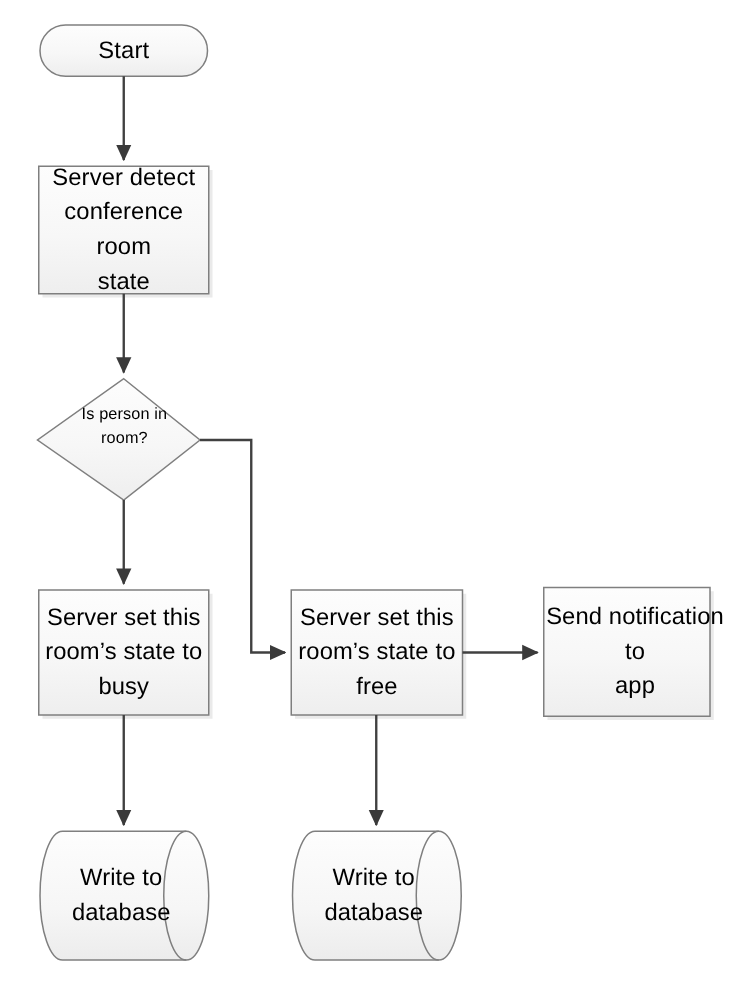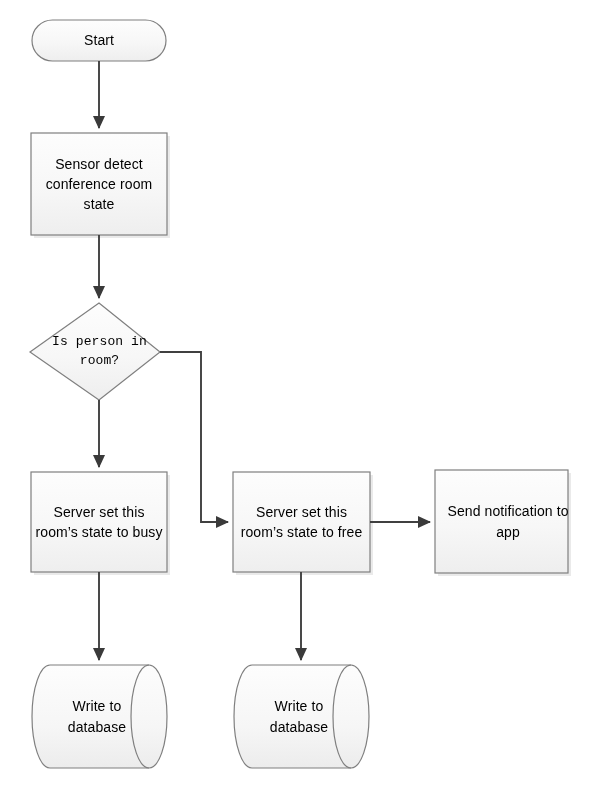--- a/index.html
+++ b/index.html
@@ -24,29 +24,29 @@
     width: 601px;
     height: 786px;
   }
   .node-label {
     position: absolute;
     display: flex;
     align-items: center;
     justify-content: center;
     text-align: center;
     color: #000000;
-    font-size: 14px;
+    font-size: 19px;
     line-height: 1.45;
     letter-spacing: 0.1px;
     pointer-events: none;
     white-space: pre-line;
   }
   .lbl-start      { left: 32px;  top: 20px;  width: 134px; height: 41px; }
   .lbl-sensor     { left: 31px;  top: 133px; width: 136px; height: 102px; }
-  .lbl-decision   { left: 39px;  top: 304px; width: 121px; height: 96px; font-size: 13px; font-family: Liberation Mono, monospace; }
+  .lbl-decision   { left: 39px;  top: 293px; width: 121px; height: 96px; font-size: 13px; }
   .lbl-busy       { left: 31px;  top: 472px; width: 136px; height: 100px; }
   .lbl-free       { left: 233px; top: 472px; width: 137px; height: 100px; }
   .lbl-notify     { left: 435px; top: 470px; width: 146px; height: 103px; }
   .lbl-db1        { left: 36px;  top: 665px; width: 122px; height: 103px; }
   .lbl-db2        { left: 238px; top: 665px; width: 122px; height: 103px; }
 </style>
 </head>
 <body>
 
 <div id="canvas">
@@ -114,21 +114,21 @@
       <path d="M 99 235 L 99 298" marker-end="url(#arrowHead)"></path>
       <path d="M 99 400 L 99 467" marker-end="url(#arrowHead)"></path>
       <path d="M 160 352 L 201 352 L 201 522 L 228 522" marker-end="url(#arrowHead)"></path>
       <path d="M 370 522 L 430 522" marker-end="url(#arrowHead)"></path>
       <path d="M 99 572 L 99 660" marker-end="url(#arrowHead)"></path>
       <path d="M 301 572 L 301 660" marker-end="url(#arrowHead)"></path>
     </g>
   </svg>
 
   <div class="node-label lbl-start">Start</div>
-  <div class="node-label lbl-sensor">Sensor detect
+  <div class="node-label lbl-sensor">Server detect
 conference room
 state</div>
   <div class="node-label lbl-decision">Is person in
 room?</div>
   <div class="node-label lbl-busy">Server set this
 room’s state to busy</div>
   <div class="node-label lbl-free">Server set this
 room’s state to free</div>
   <div class="node-label lbl-notify">Send notification to
 app</div>

